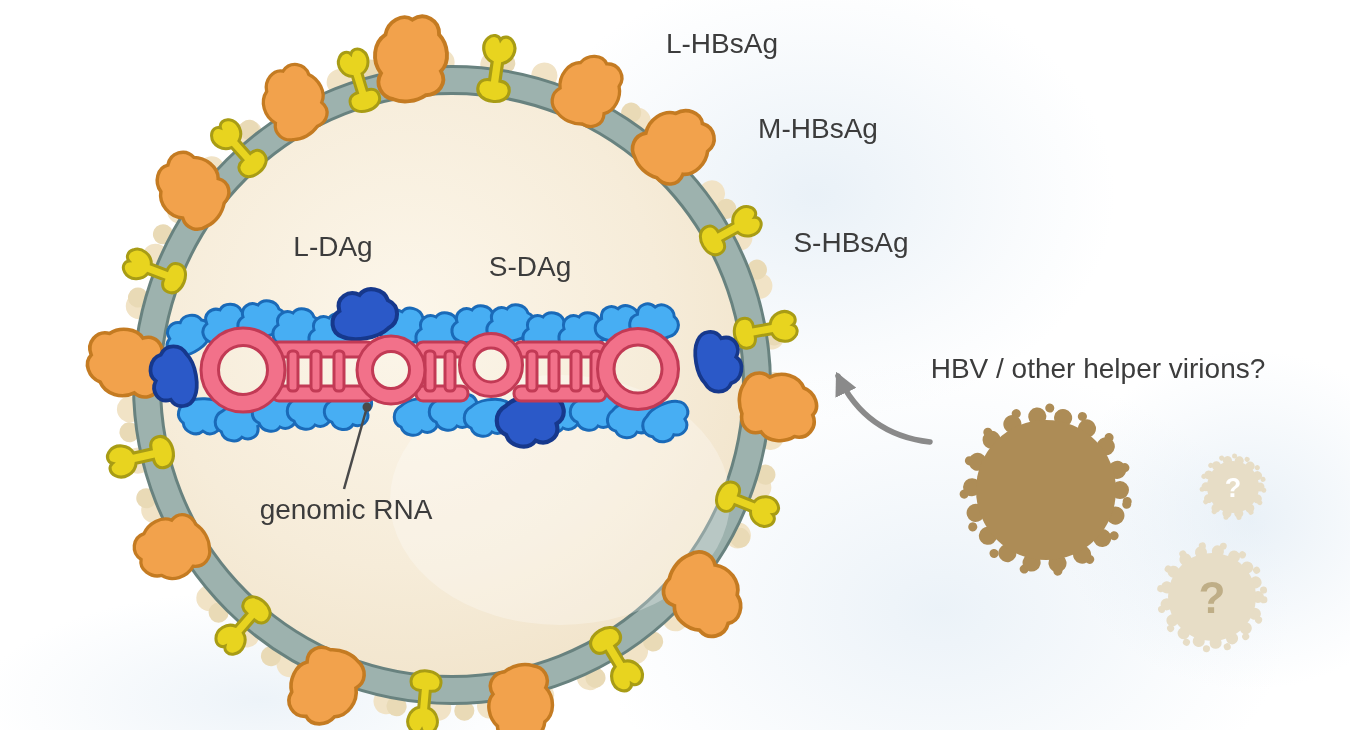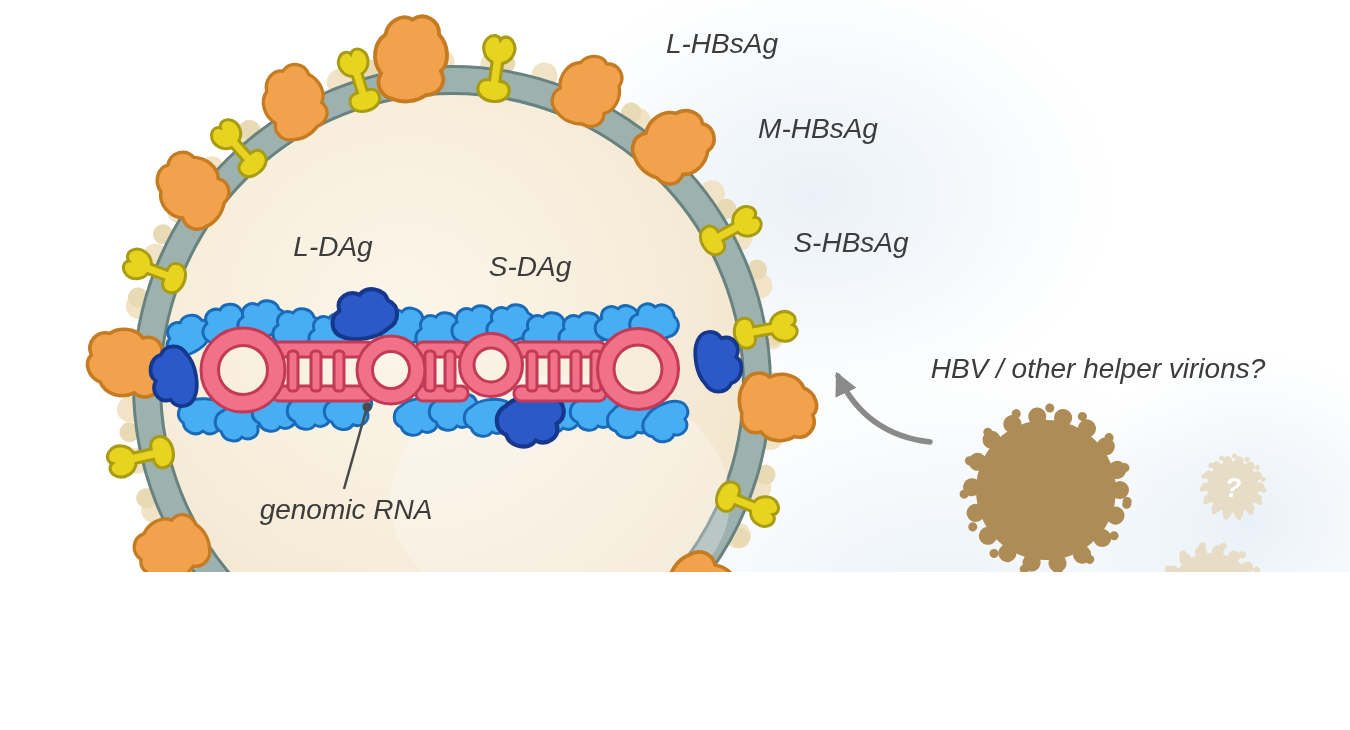--- a/index.html
+++ b/index.html
@@ -9,22 +9,22 @@
     --spikeYellow:#e8d41f; --spikeYellowEdge:#a89c15;
     --spikeOrange:#f2a24c; --spikeOrangeEdge:#c47b22;
     --rnaPink:#f2718a; --rnaEdge:#c23a55;
     --sdagFill:#47aef3; --sdagEdge:#1a6ab8;
     --ldagFill:#2b59c8; --ldagEdge:#16388c;
     --labelText:#3c3c3c; --arrow:#8a8a8a; --pointer:#4a4a4a;
     --hbv:#ad8c56; --paleVirus:#e7ddc6;
     --qmarkLarge:#bfae87; --qmarkSmall:#ffffff;
   }
   html,body{margin:0;padding:0;}
-  .stage{width:1350px;height:572px;background:var(--bg);position:relative;overflow:hidden;
-         font-family:"Liberation Sans", sans-serif;font-style:italic;}
+  .stage{width:1350px;height:730px;background:var(--bg);position:relative;overflow:hidden;
+         font-family:"Liberation Sans", sans-serif;}
   svg{display:block;}
   text{font-family:"Liberation Sans", sans-serif;}
   .lbl{font-size:28px;fill:var(--labelText);}
   .spike-y{fill:var(--spikeYellow);stroke:var(--spikeYellowEdge);stroke-width:3;}
   .spike-o{fill:var(--spikeOrange);stroke:var(--spikeOrangeEdge);stroke-width:3;}
   .blob-s{fill:var(--sdagFill);stroke:var(--sdagEdge);stroke-width:3;}
   .blob-l{fill:var(--ldagFill);stroke:var(--ldagEdge);stroke-width:3;}
   .rna-fill{fill:var(--rnaPink);stroke:var(--rnaEdge);stroke-width:3;}
   .rna-ring-pink{fill:none;stroke:var(--rnaPink);}
   .rna-ring-edge{fill:none;stroke:var(--rnaEdge);stroke-width:3;}

